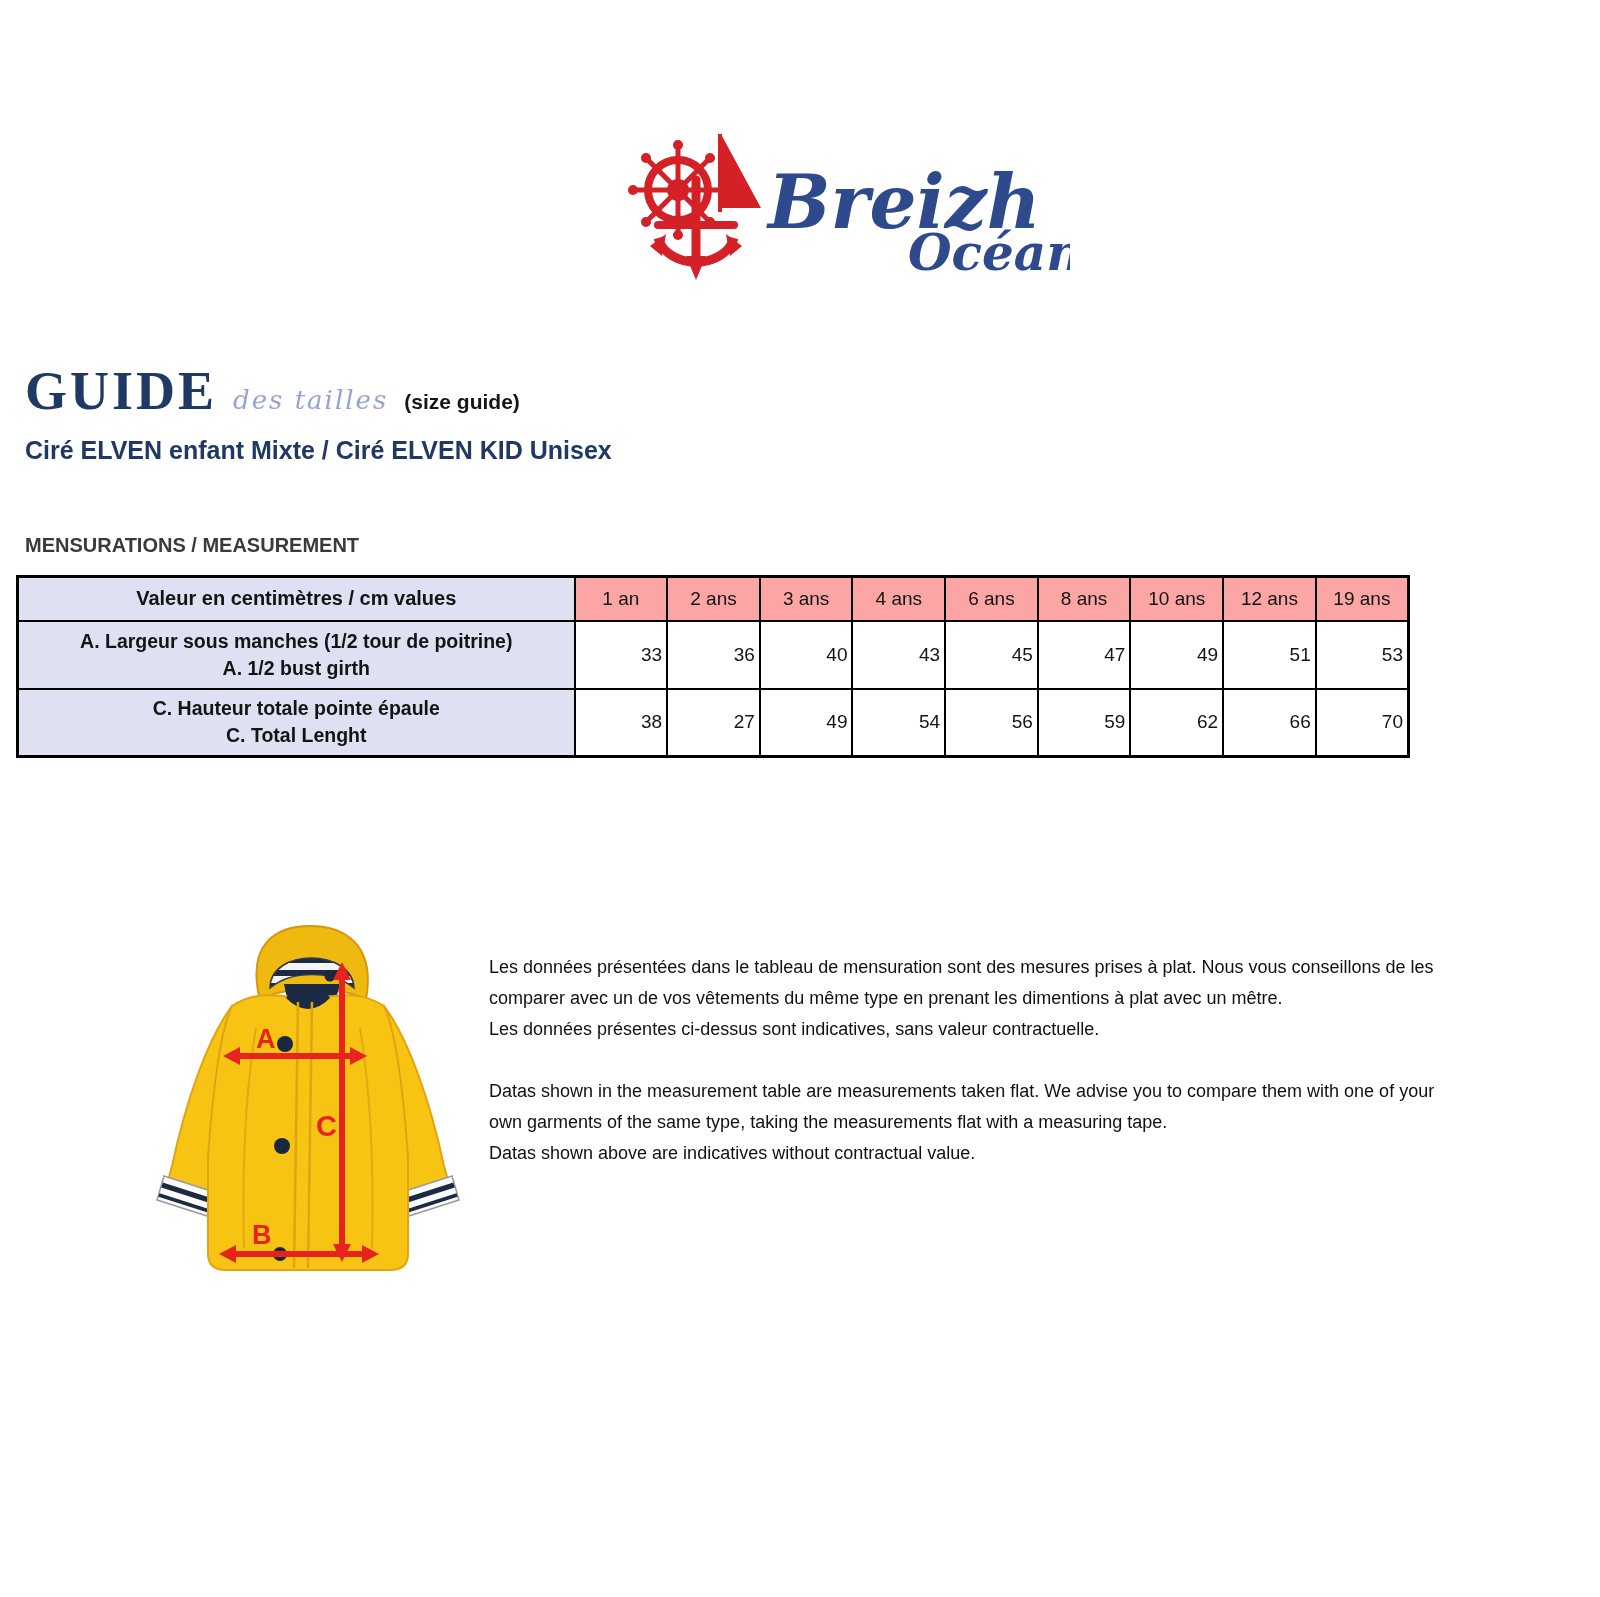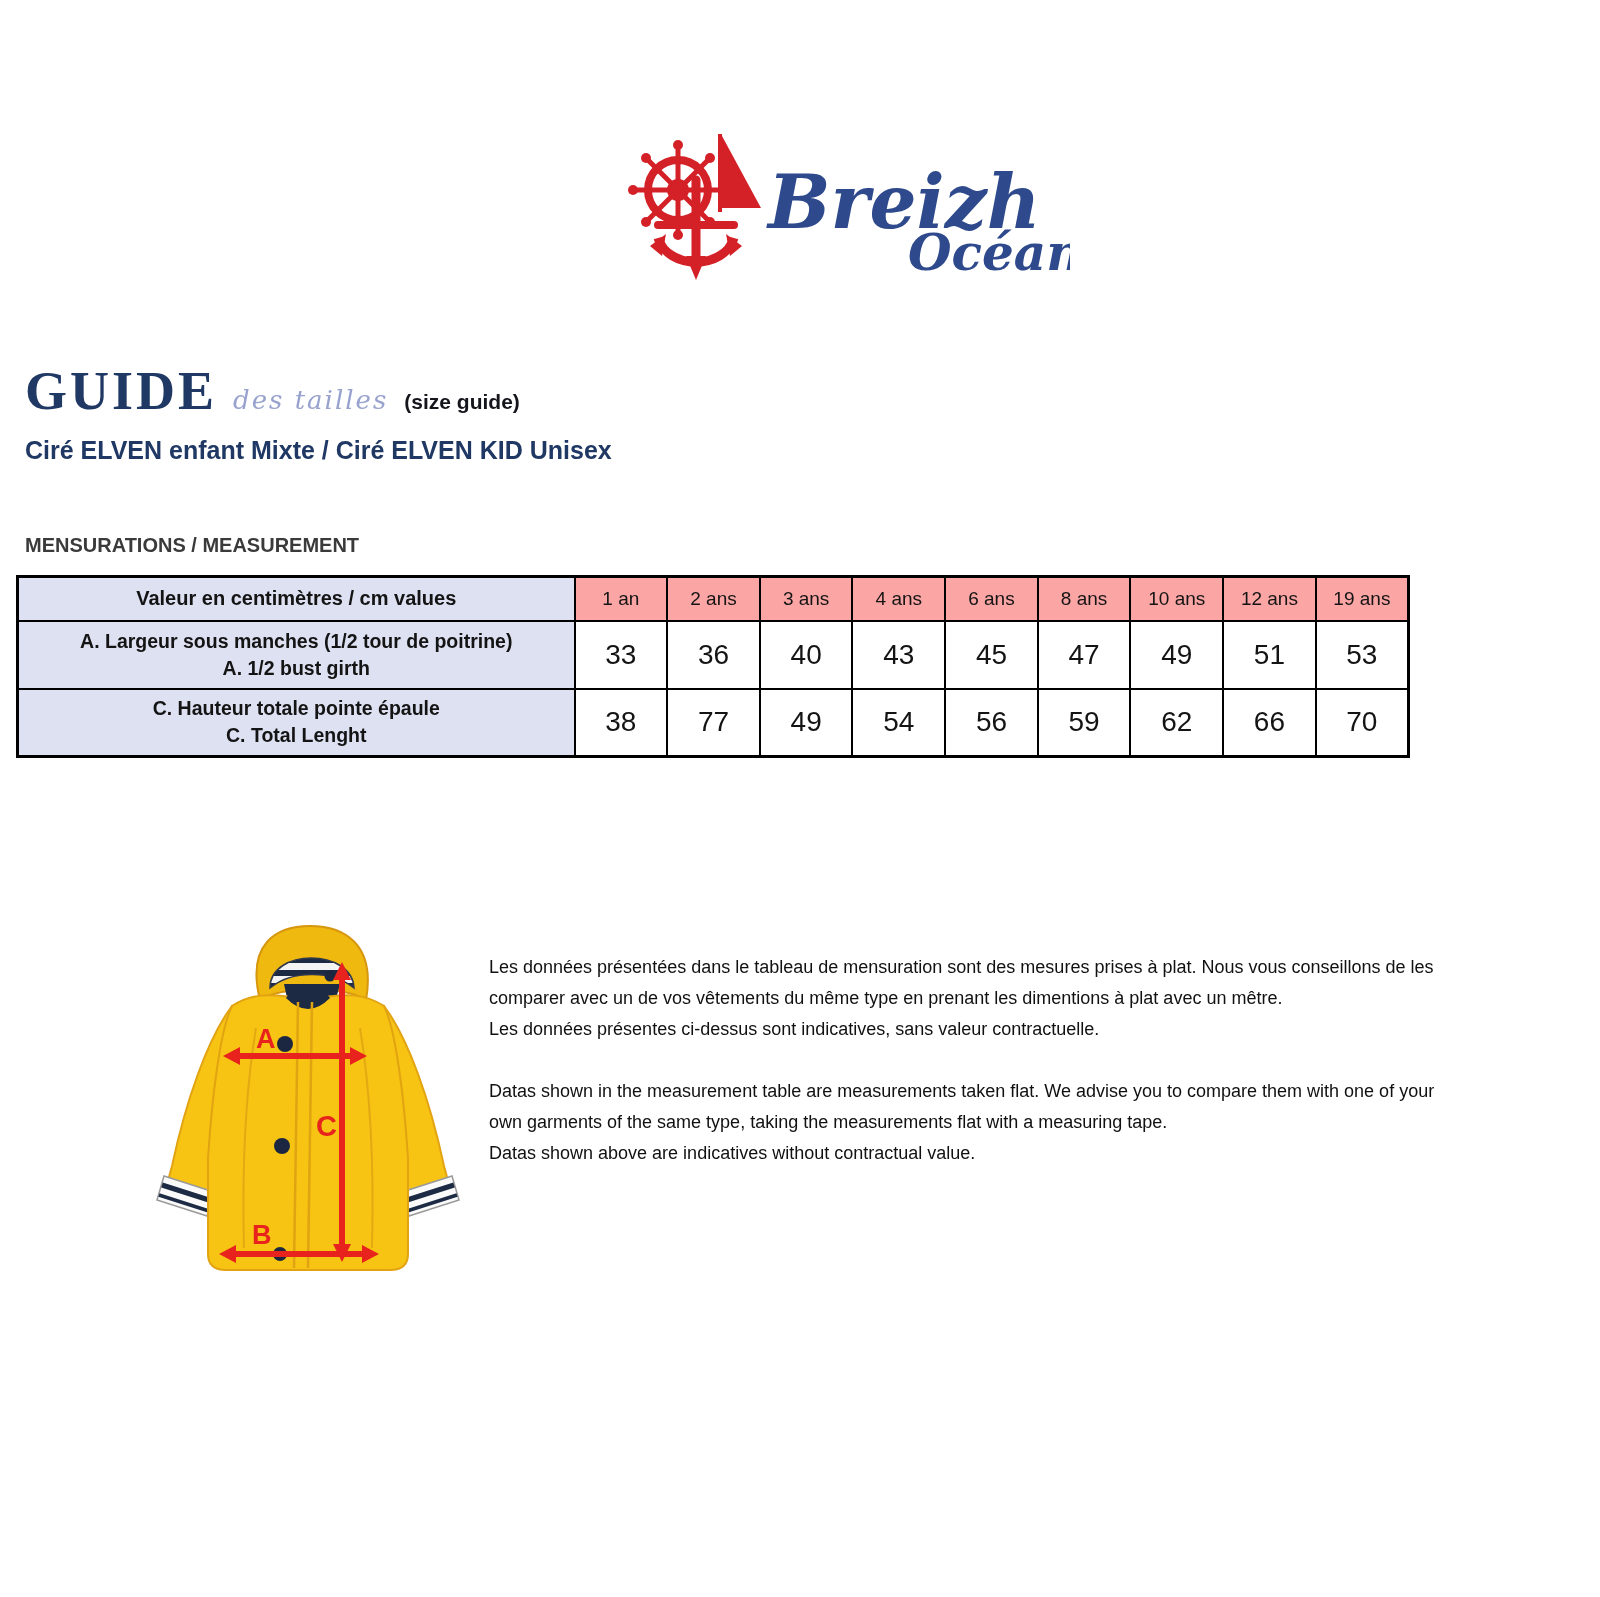--- a/index.html
+++ b/index.html
@@ -37,21 +37,21 @@
     border:3px solid #000;
   }
   .size-table th, .size-table td {
     border:2px solid #000; text-align:center; vertical-align:middle;
     color:#141414; padding:2px 4px;
   }
   .size-table col.label-col { width:557px; }
   .size-table .main-head { background:#DDE1F1; font-weight:bold; font-size:20px; height:44px; }
   .size-table .col-head  { background:#fca5a5; font-weight:normal; font-size:19px; }
   .size-table .row-label { background:#DDE1F1; font-weight:bold; font-size:19.5px; line-height:27px; height:68px; }
-  .size-table .val { background:#fff; font-size:28px; font-weight:normal; }
+  .size-table .val { background:#fff; font-size:19px; font-weight:normal;text-align:right; }
 
   
   .diagram-wrap { position:absolute; left:148px; top:898px; width:322px; height:392px; }
 
   
   .notes { position:absolute; left:489px; top:952px; width:958px; font-size:18px; line-height:31px; color:#111; }
   .notes p { white-space:pre-line; margin:0 0 31px 0; }
 </style>
 </head>
 <body>
@@ -144,21 +144,21 @@
         <td class="val">49</td>
         <td class="val">51</td>
         <td class="val">53</td>
       </tr>
       <tr>
         <th class="row-label">
           <div>C. Hauteur totale pointe épaule</div>
           <div>C. Total Lenght</div>
         </th>
         <td class="val">38</td>
-        <td class="val">77</td>
+        <td class="val">27</td>
         <td class="val">49</td>
         <td class="val">54</td>
         <td class="val">56</td>
         <td class="val">59</td>
         <td class="val">62</td>
         <td class="val">66</td>
         <td class="val">70</td>
       </tr>
     </tbody>
 </table>

